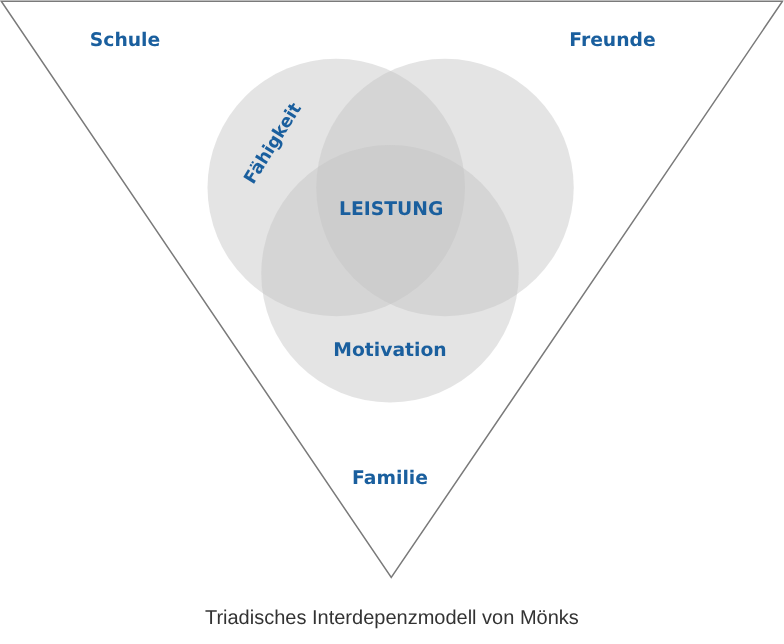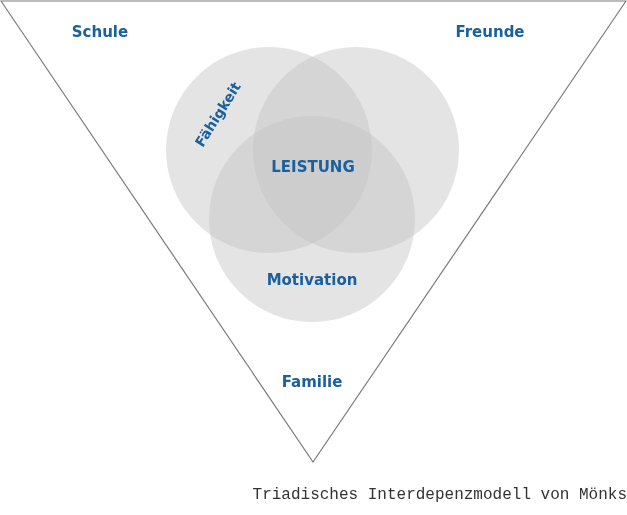--- a/index.html
+++ b/index.html
@@ -1,21 +1,21 @@
 <!DOCTYPE html>
 <html><head>
   <meta charset="utf-8">
   <style>
     html, body { margin: 0; padding: 0; background: #ffffff; }
     body { width: 627px; height: 515px; position: relative; overflow: hidden;
            font-family: "DejaVu Sans", "Liberation Sans", sans-serif; }
     svg.diagram { position: absolute; left: 0; top: 0; }
     .lbl { fill: #1a5f9e; font-family: "DejaVu Sans", sans-serif; font-weight: bold; }
-    .caption { position: absolute; left: 0; width: 627px; top: 486px; text-align: right;
-               font-family: Liberation Mono, monospace; font-size: 16px; color: #333333; }
+    .caption { position: absolute; left: 0; width: 627px; top: 486px; text-align: center;
+               font-family: Liberation Sans, sans-serif; font-size: 16px; color: #333333; }
   </style>
 </head>
 <body>
 
 <svg class="diagram" width="627" height="515" viewBox="0 0 627 515">
   <polygon points="1,1 626,1 313,462" fill="none" stroke="#7a7a7a" stroke-width="1.2"></polygon>
 
   <g>
     <circle cx="269" cy="150" r="103" fill="#c4c4c4" fill-opacity="0.45"></circle>
     <circle cx="356" cy="150" r="103" fill="#c4c4c4" fill-opacity="0.45"></circle>

